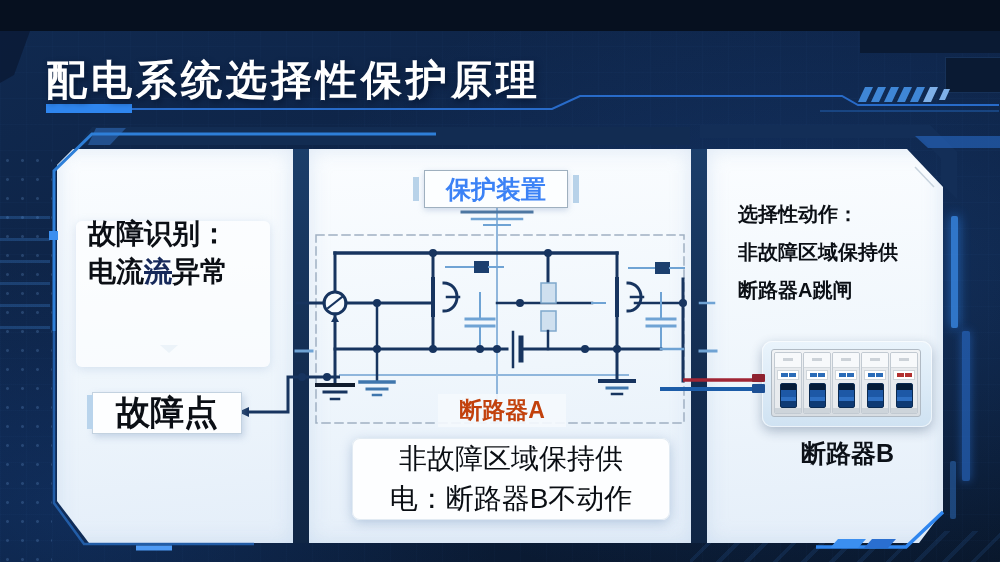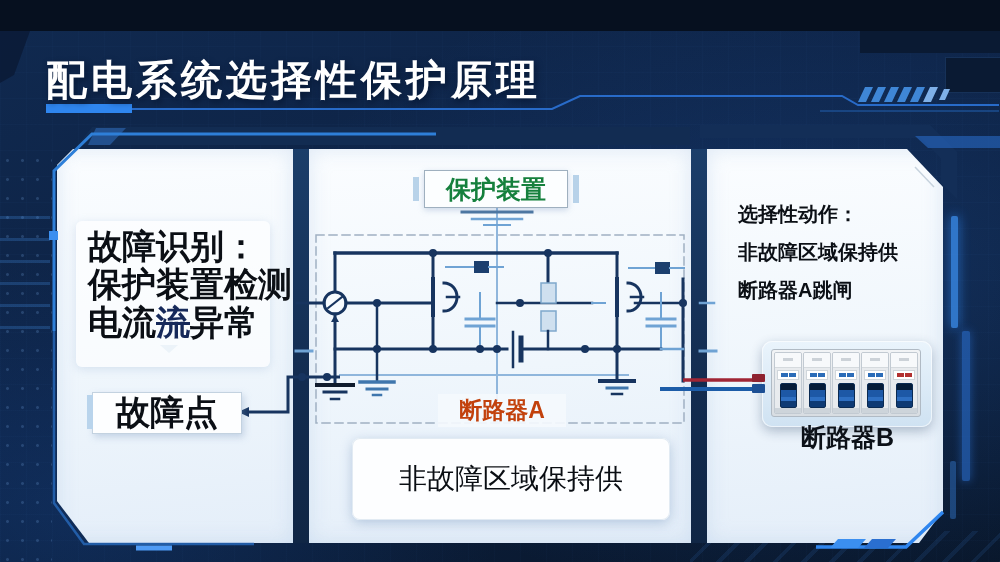--- a/index.html
+++ b/index.html
@@ -39,31 +39,31 @@
   .panel-middle{left:309px;width:382px;}
   .panel-right{left:707px;width:236px;clip-path:polygon(0 0,calc(100% - 36px) 0,100% 38px,100% calc(100% - 32px),calc(100% - 24px) 100%,0 100%);}
   .divider{position:absolute;top:118px;width:16px;height:394px;z-index:2;
       background:linear-gradient(180deg,#1b3e6a 0%,#132c50 60%,#102645 100%);}
   .div1{left:293px;} .div2{left:691px;}
 
   .overlay-svg{position:absolute;inset:0;z-index:3;pointer-events:none;}
 
   .fault-bg{position:absolute;left:76px;top:190px;width:194px;height:146px;z-index:4;border-radius:6px;
       background:rgba(255,255,255,.6);box-shadow:0 2px 10px rgba(140,170,205,.28);}
-  .fault-text{position:absolute;left:88px;top:196px;z-index:5;font-size:34px;font-weight:800;
+  .fault-text{position:absolute;left:88px;top:184px;z-index:5;font-size:28px;font-weight:800;
       line-height:38px;color:#0b0f15;}
   .struck{text-decoration:line-through;text-decoration-thickness:3px;color:#16295a;}
   .fault-point-box{position:absolute;left:92px;top:361px;width:148px;height:40px;z-index:5;
       background:#fdfeff;border:1px solid #c3d2e0;box-shadow:2px 3px 7px rgba(120,150,190,.35);
       display:flex;align-items:center;justify-content:center;font-size:34px;font-weight:800;color:#0b0f15;}
   .fault-point-box::before{content:"";position:absolute;left:-6px;top:2px;width:6px;height:34px;background:#b9d4ec;}
 
   .pd-box{position:absolute;left:424px;top:139px;width:142px;height:36px;z-index:5;
       background:#fcfeff;border:1.5px solid #9fb0bf;box-shadow:0 2px 6px rgba(120,150,190,.35);
-      display:flex;align-items:center;justify-content:center;font-size:25px;font-weight:800;color:#15803d;}
+      display:flex;align-items:center;justify-content:center;font-size:25px;font-weight:800;color:#3b82f6;}
   .pd-box::before{content:"";position:absolute;left:-12px;top:6px;width:6px;height:24px;background:#a8c8e4;opacity:.8;}
   .pd-box::after{content:"";position:absolute;right:-12px;top:4px;width:6px;height:28px;background:#a8c8e4;opacity:.8;}
 
   .breaker-a-label{position:absolute;left:438px;top:363px;width:124px;z-index:5;text-align:center;
       font-size:23px;font-weight:800;color:#c2410c;background:rgba(244,249,253,.92);padding:1px 2px;}
 
   .note-box{position:absolute;left:352px;top:407px;width:318px;height:82px;z-index:5;border-radius:8px;
       background:#fdfeff;box-shadow:0 3px 12px rgba(120,150,190,.45), inset 0 0 0 1px #e2ebf3;
       display:flex;flex-direction:column;align-items:center;justify-content:center;
       font-size:28px;font-weight:400;line-height:40px;color:#0a0e13;}
@@ -83,21 +83,21 @@
   .mcb-cap::after{content:"";position:absolute;left:50%;top:5px;width:10px;height:3px;margin-left:-5px;background:#ccd2d8;}
   .mcb-label{height:8px;margin:2px 2px 1px;background:#ffffff;border:1px solid #d0d6db;
       display:flex;align-items:center;justify-content:center;gap:1px;}
   .mcb-label .dash{display:block;width:7px;height:4px;}
   .mcb-toggle{width:15px;height:23px;margin:2px auto 0;border:1px solid #0a2a52;border-radius:2px;
       background:linear-gradient(180deg,#061c38 0 28%,#1d58a6 28% 55%,#2e6fc2 55% 75%,#0e3a74 75%);}
   .mcb-base{height:5px;background:#cdd4da;margin-top:auto;}
   .term{position:absolute;z-index:5;border-radius:1px;}
   .term-red{left:752px;top:343px;width:13px;height:8px;background:#8e2230;}
   .term-blue{left:752px;top:353px;width:13px;height:9px;background:#1c4f94;}
-  .breaker-b-label{position:absolute;left:760px;top:390px;width:175px;z-index:5;text-align:center;
+  .breaker-b-label{position:absolute;left:760px;top:406px;width:175px;z-index:5;text-align:center;
       font-size:25px;font-weight:800;color:#0c1118;}
 </style>
 </head>
 <body>
 
 <div class="stage">
 
   <div class="grid"></div>
   <div class="dots"></div>
   <div class="left-streaks"></div>
@@ -276,29 +276,29 @@
 
     <g>
       <line x1="683" y1="349" x2="762" y2="349" stroke="#a02535" stroke-width="3.5"></line>
       <line x1="660" y1="358" x2="762" y2="358" stroke="#1c5ca8" stroke-width="4"></line>
     </g>
   </svg>
 
   <div class="fault-bg"></div>
   <div class="fault-text">
     <div>故障识别：</div>
-    <div>保护装置检测</div>
     <div><span>电流</span><span class="struck">流</span><span>异常</span></div>
   </div>
   <div class="fault-point-box">故障点</div>
 
   <div class="pd-box">保护装置</div>
   <div class="breaker-a-label">断路器A</div>
   <div class="note-box">
     <div>非故障区域保持供</div>
+    <div>电：断路器B不动作</div>
   </div>
 
   <div class="right-text">
     <div>选择性动作：</div>
     <div>非故障区域保持供</div>
     <div>断路器A跳闸</div>
   </div>
   <div class="breaker-box">
     <div class="breaker-rail">
         <div class="mcb">

